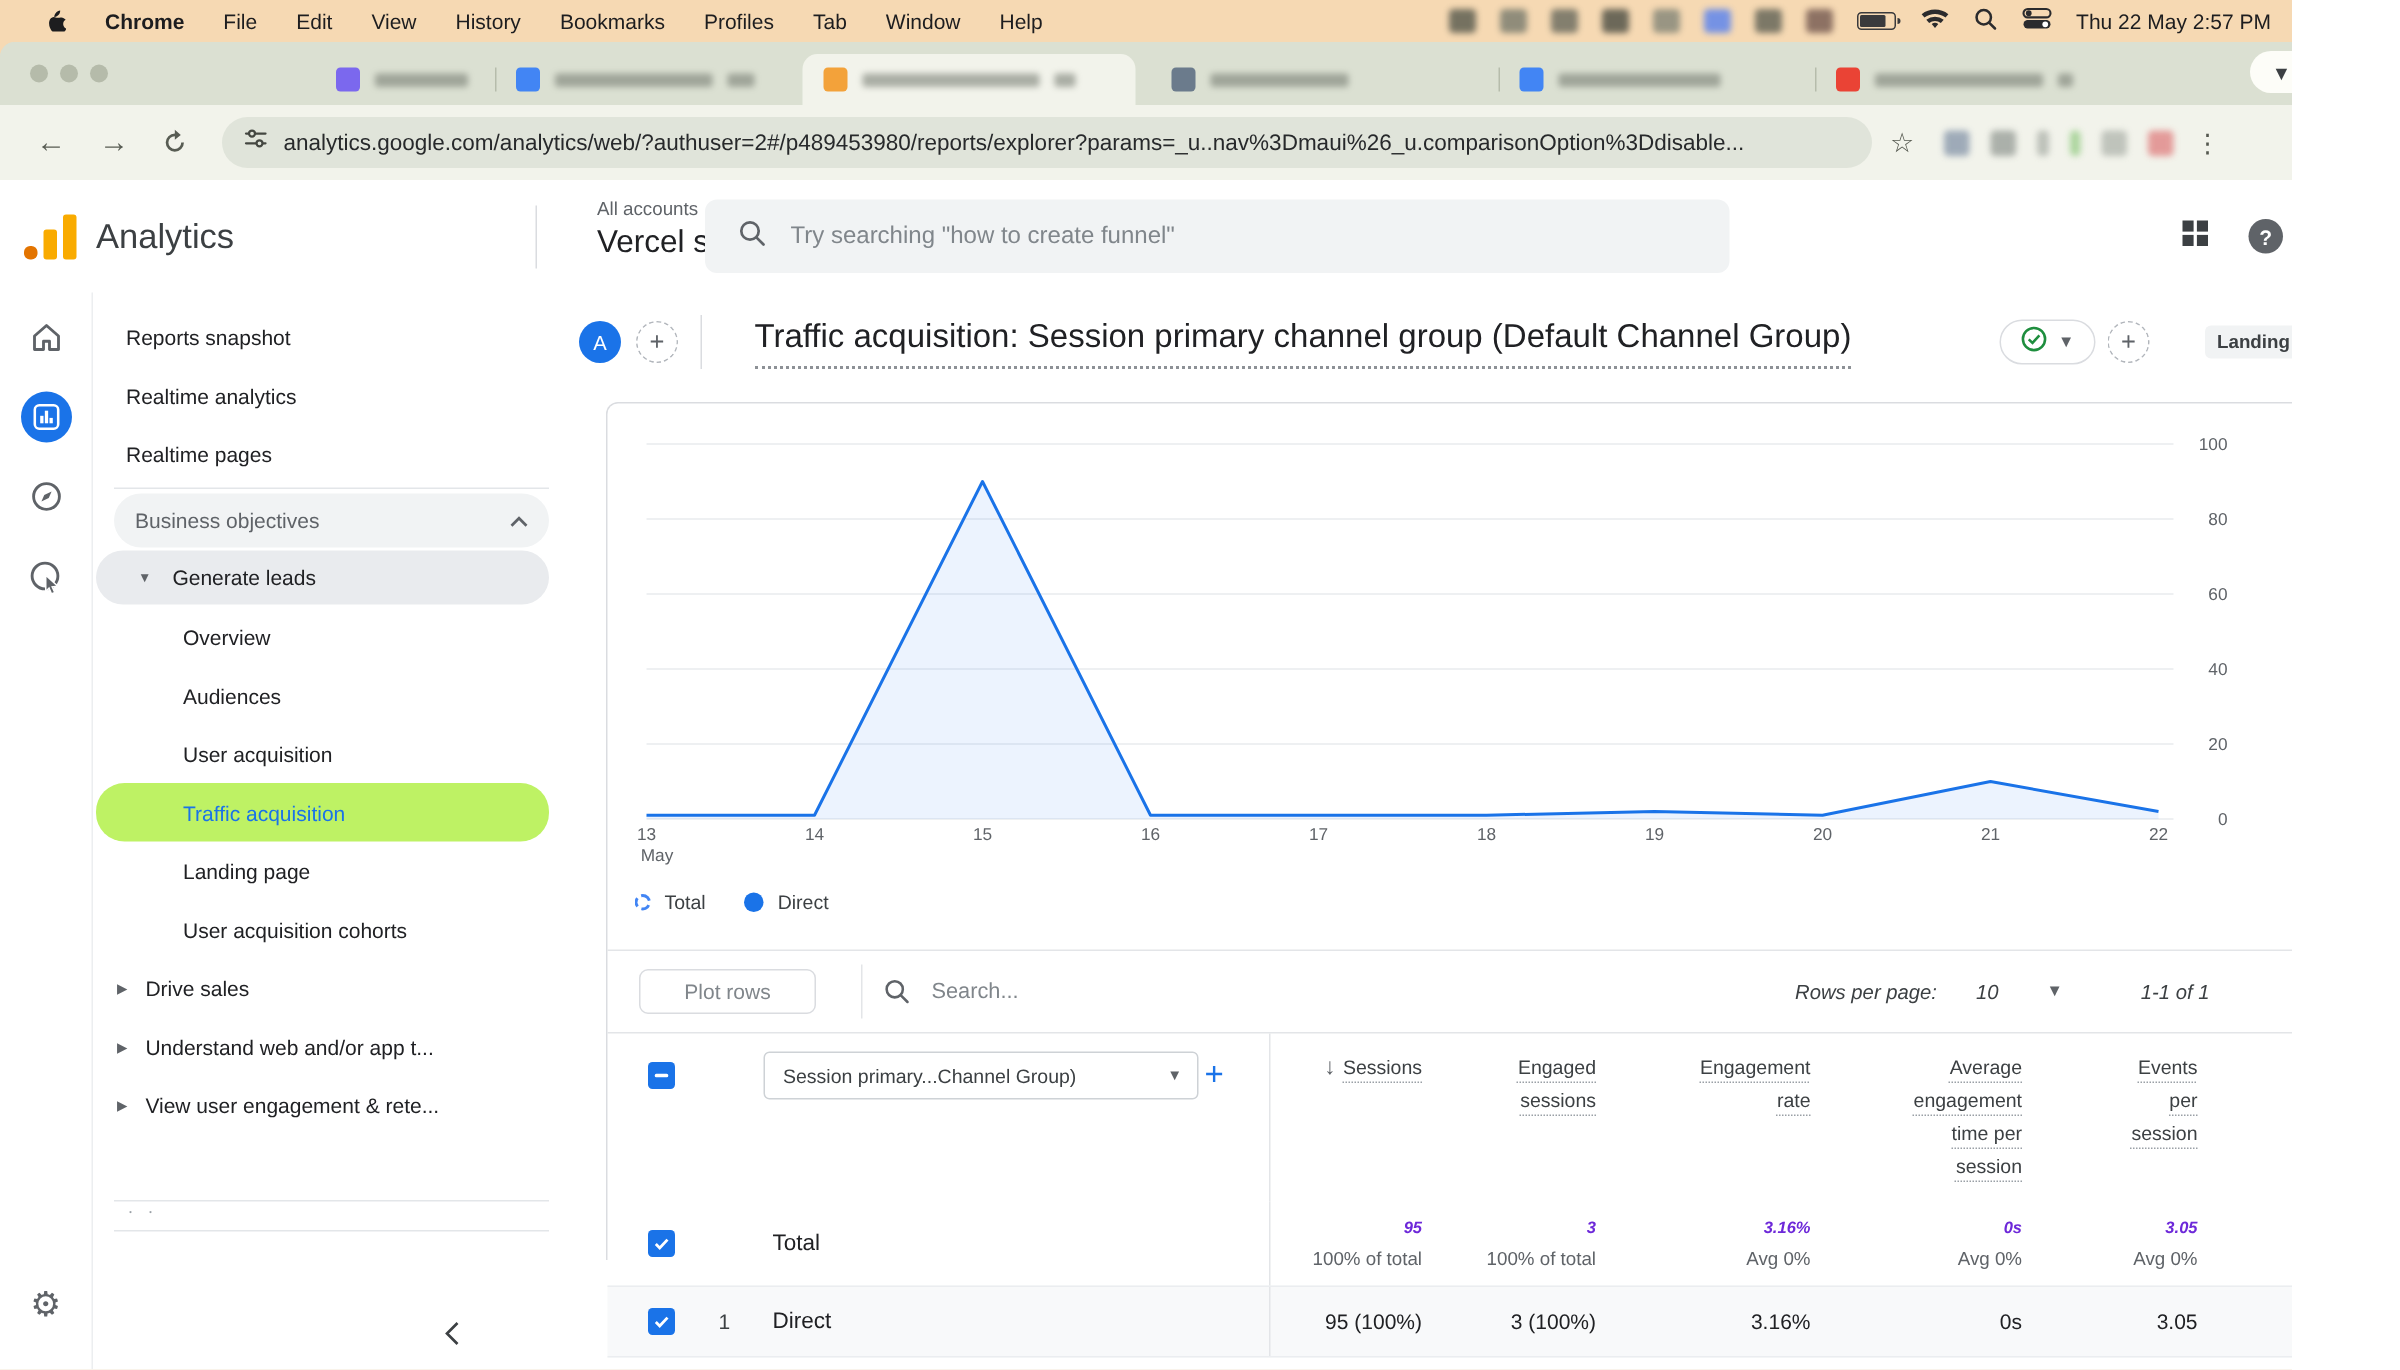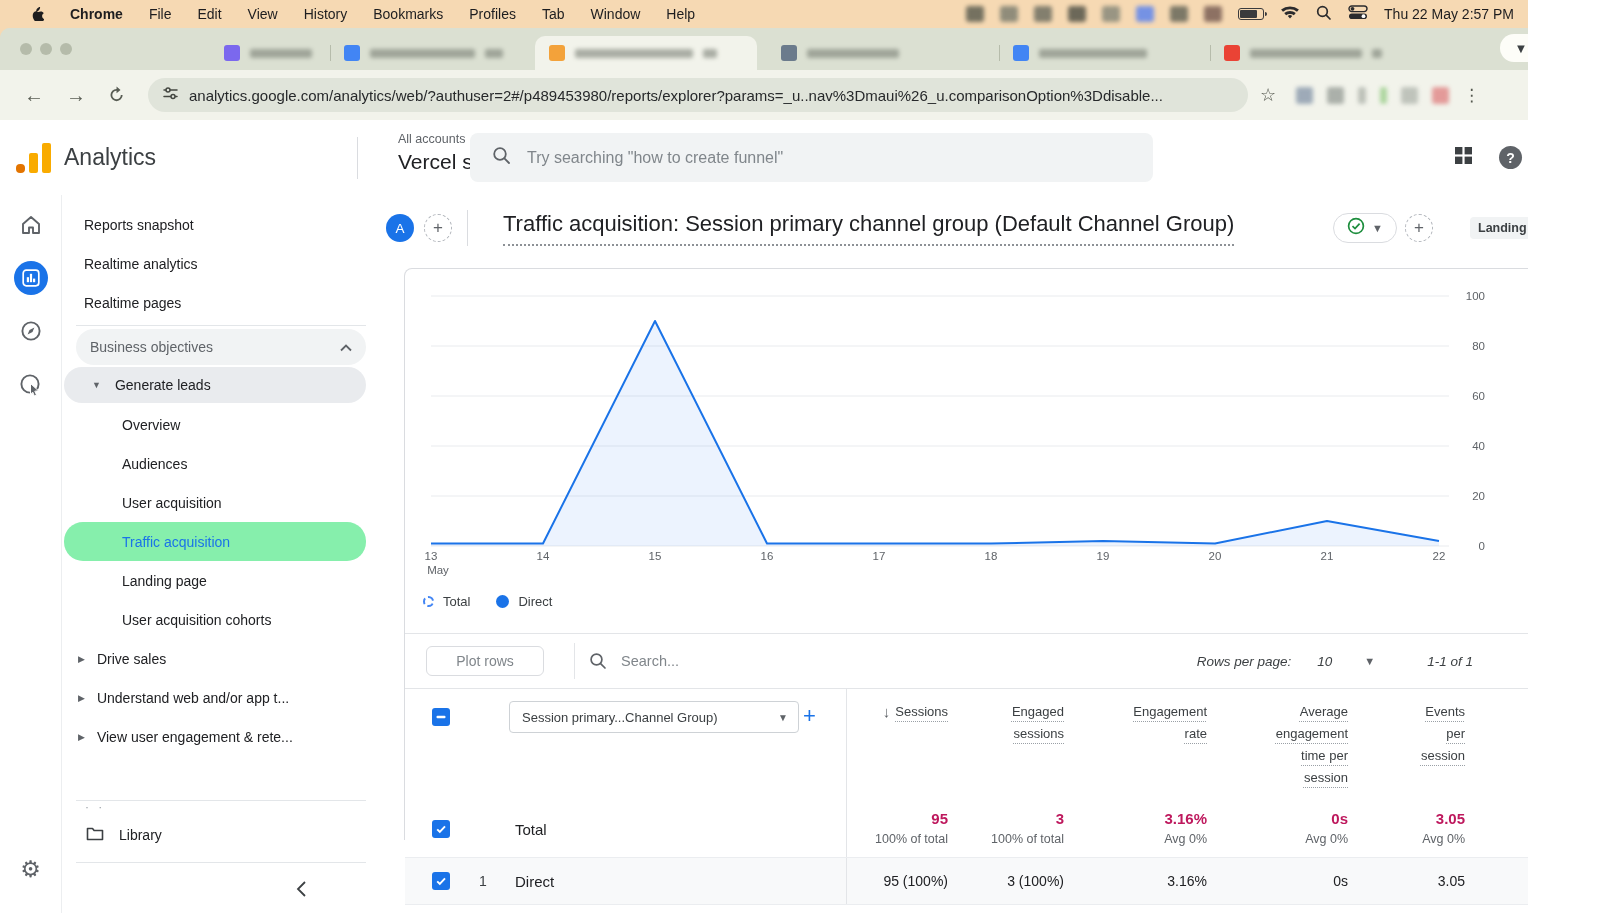--- a/index.html
+++ b/index.html
@@ -74,21 +74,21 @@
   .gear { font-size:23px; color:#5f6368; }
 
   .sidenav { position:relative; width:318px; flex:none; padding-top:10px; font-size:14px; color:#202124; }
   .nav-row { height:39px; display:flex; align-items:center; padding-left:22px; white-space:nowrap; }
   .nav-divider { height:1px; background:#e3e6e9; margin:3px 14px 3px 14px; }
   .pill { height:36px; margin:2px 14px; border-radius:18px; display:flex; align-items:center; padding:0 14px; }
   .pill.collection { background:#f1f3f4; color:#5f6368; justify-content:space-between; }
   .pill.section { background:#e9ebee; margin:2px 14px 2px 2px; color:#202124; }
   .pill.section .tri { font-size:9px; color:#5f6368; margin-right:14px; margin-left:14px; }
   .sub-row { padding-left:60px; }
-  .sub-row.selected { background:#86efac; color:#1a73e8; margin:0 14px 0 2px; border-radius:19px; padding-left:58px; }
+  .sub-row.selected { background:#bef264; color:#1a73e8; margin:0 14px 0 2px; border-radius:19px; padding-left:58px; }
   .coll-row .tri { font-size:9px; color:#5f6368; margin-right:12px; }
   .coll-row { padding-left:16px; }
   .dots { padding-left:23px; color:#9aa0a6; font-size:12px; letter-spacing:3px; height:10px; line-height:6px; }
   .library-row { display:flex; align-items:center; gap:15px; padding-left:24px; height:42px; }
   .collapse-btn { position:absolute; bottom:12px; left:232px; color:#3c4043; }
 
   .main { position:relative; flex:1; overflow:hidden; background:#fff; }
 
   
   .report-head { position:relative; height:73px; }
@@ -133,21 +133,21 @@
   .add-dim { position:absolute; left:398px; top:14px; color:#1a73e8; font-size:22px; font-weight:400; }
   .mh { display:flex; justify-content:flex-end; align-items:flex-start; gap:5px; padding:12px 0 12px 0; }
   .hlabel { text-align:right; font-size:13px; font-weight:500; color:#3c4043; line-height:22px; text-decoration:underline dotted #9aa0a6 1px; text-underline-offset:5px; }
   .sort-arrow { font-size:15px; color:#5f6368; line-height:22px; }
 
   .trow-total { height:56px; }
   .trow-total .dimcell, .trow-direct .dimcell { position:relative; }
   .rcheck { position:absolute; left:27px; top:50%; margin-top:-9px; }
   .tlabel { position:absolute; left:110px; top:50%; transform:translateY(-50%); font-size:15px; color:#202124; }
   .mv { text-align:right; padding-top:7px; }
-  .mv .v { font-size:15px; font-weight:700; color:#be185d; line-height:22px; }
+  .mv .v { font-size:11px; font-weight:700; color:#6d28d9; line-height:22px;font-style:italic; }
   .mv .s { font-size:12.5px; color:#5f6368; line-height:19px; }
   .trow-direct { height:48px; background:#f8f9fa; border-top:1px solid #ebedf0; border-bottom:1px solid #ebedf0; }
   .rownum { position:absolute; left:74px; top:50%; transform:translateY(-50%); font-size:14px; color:#3c4043; }
   .dv { text-align:right; font-size:14px; color:#202124; display:flex; align-items:center; justify-content:flex-end; }
 </style>
 </head>
 <body>
 
 <div class="screen">
 
@@ -396,26 +396,20 @@
           <div class="nav-row coll-row">
               <span class="tri">▶</span>
               <span>Understand web and/or app t...</span>
             </div>
           <div class="nav-row coll-row">
               <span class="tri">▶</span>
               <span>View user engagement &amp; rete...</span>
             </div>
           <div class="nav-divider" style="margin-top:44px"></div>
           <div class="dots">· ·</div>
-          <div class="library-row">
-            <span><svg width="18" height="15" viewBox="0 0 18 15">
-                  <path d="M1.5 2.5 h5 l1.6 2 h8.4 v9 h-15 z" fill="none" stroke="#3c4043" stroke-width="1.6" stroke-linejoin="round"></path>
-                </svg></span>
-            <span>Library</span>
-          </div>
           <div class="nav-divider" style="margin-top:6px"></div>
           <span class="collapse-btn"><svg width="16" height="18" viewBox="0 0 16 18">
                 <polyline points="11,2 4,9 11,16" fill="none" stroke="#3c4043" stroke-width="1.8"></polyline>
               </svg></span>
         </nav>
 
         <main class="main">
           <div class="report-head">
             <span class="ws-avatar">A</span>
             <span class="dashed-plus dp1">+</span>

